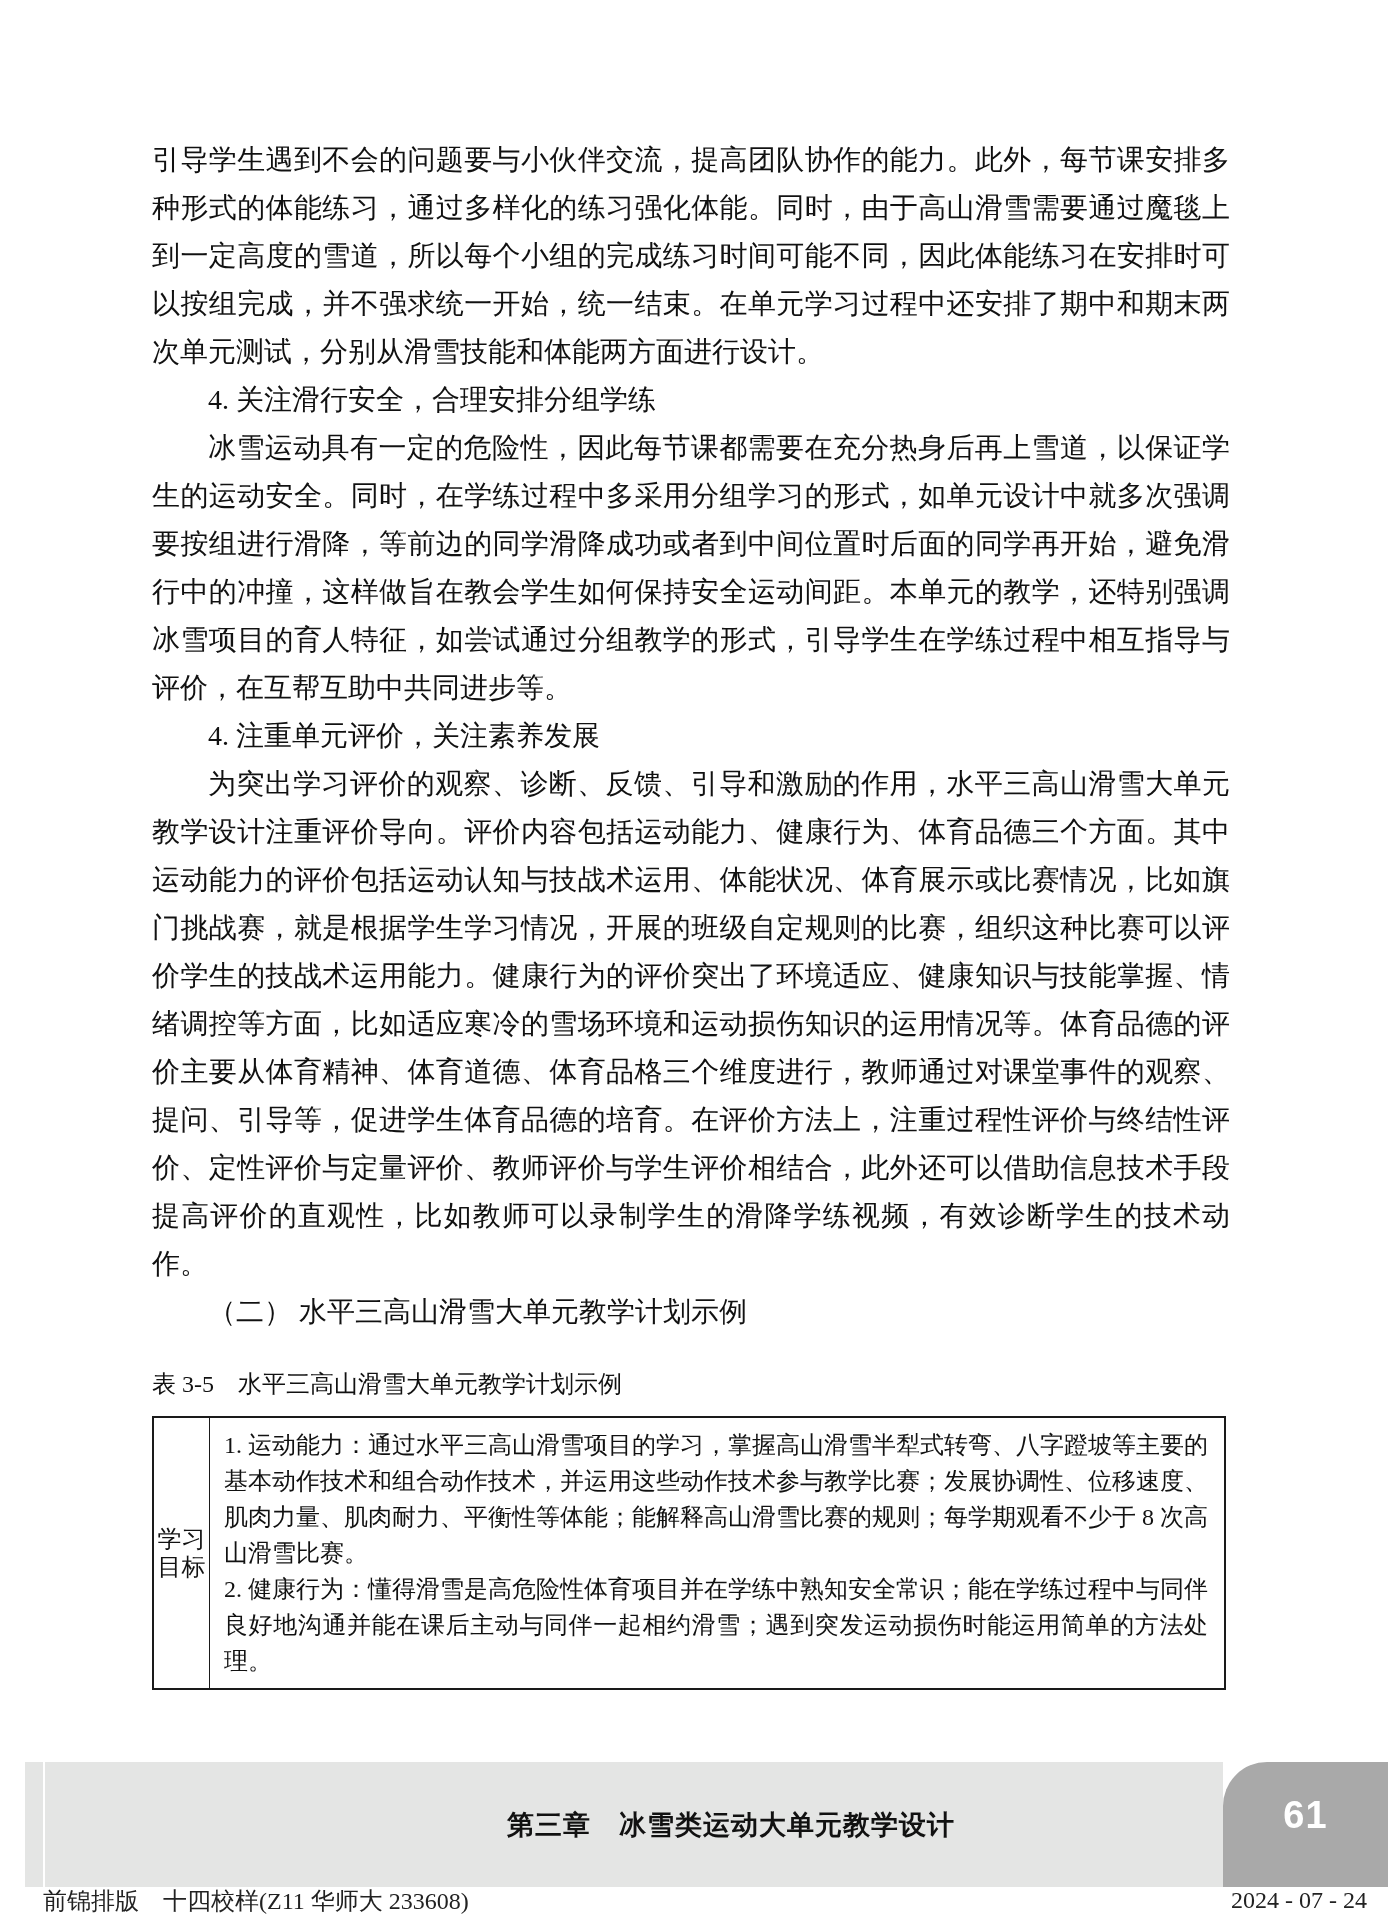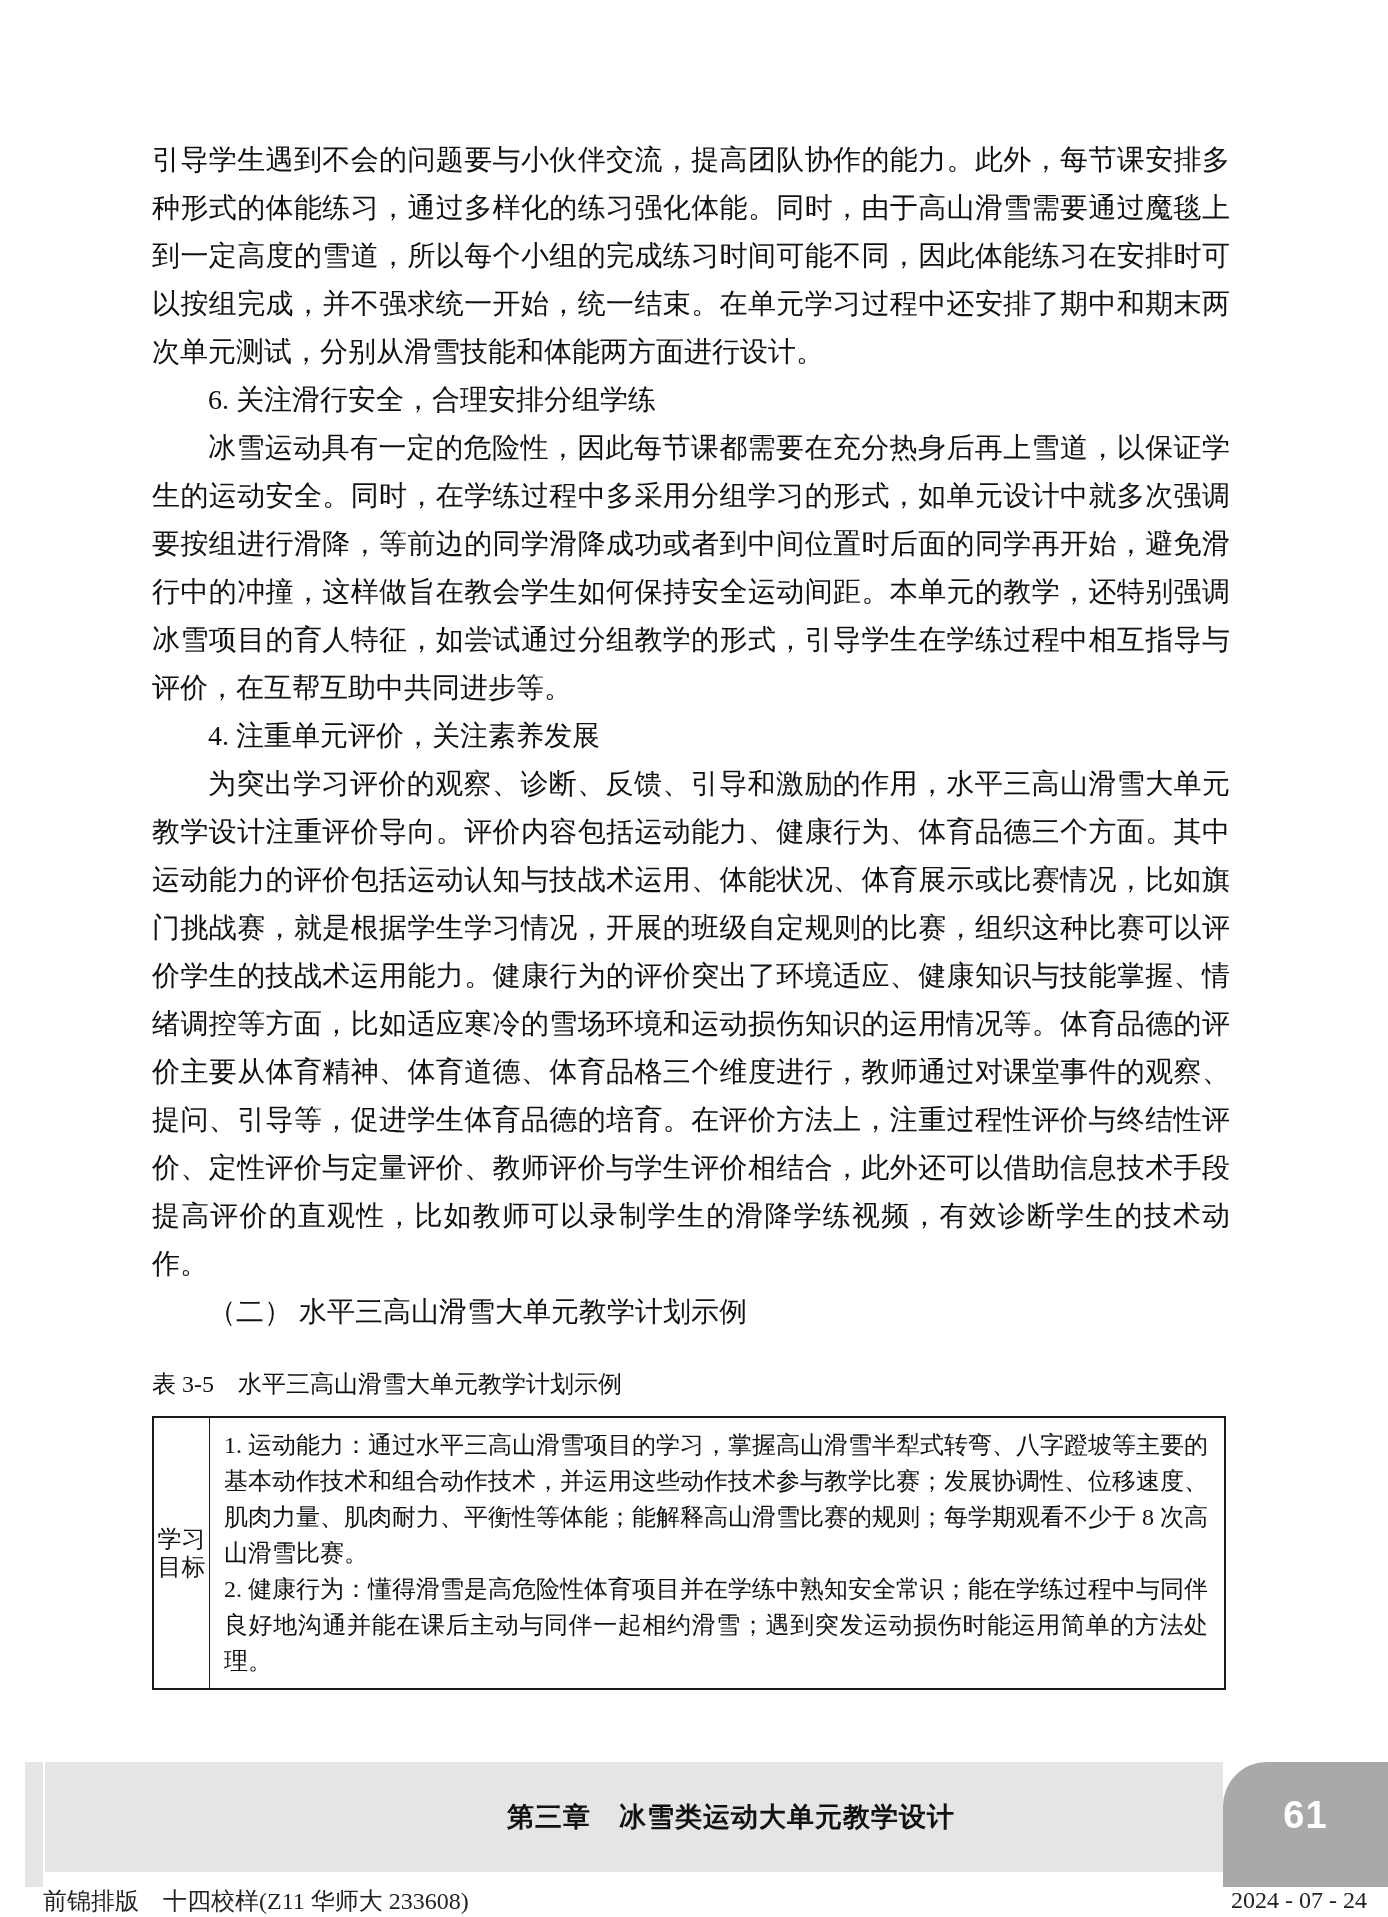--- a/index.html
+++ b/index.html
@@ -53,21 +53,21 @@
     text-align:justify;
   }
   .td-cell p{margin:0;}
   
   .footer-notch{
     position:absolute;left:25px;top:1762px;
     width:18px;height:125px;background:#e4e5e4;
   }
   .footer-band{
     position:absolute;left:45px;top:1762px;
-    width:1178px;height:110px;background:#e4e5e4;
+    width:1178px;height:125px;background:#e4e5e4;
     display:flex;align-items:center;justify-content:flex-end;
     box-sizing:border-box;
     padding-right:268px;
   }
   .chapter-title{
     font-family:"Liberation Sans","DejaVu Sans",sans-serif;
     font-weight:700;font-size:27px;color:#111111;
     letter-spacing:1px;
     white-space:nowrap;
   }
@@ -93,21 +93,21 @@
     white-space:nowrap;
   }
 </style>
 </head>
 <body>
 
 <div class="page">
 
   <main class="body-text">
     <p class="para">引导学生遇到不会的问题要与小伙伴交流，提高团队协作的能力。此外，每节课安排多种形式的体能练习，通过多样化的练习强化体能。同时，由于高山滑雪需要通过魔毯上到一定高度的雪道，所以每个小组的完成练习时间可能不同，因此体能练习在安排时可以按组完成，并不强求统一开始，统一结束。在单元学习过程中还安排了期中和期末两次单元测试，分别从滑雪技能和体能两方面进行设计。</p>
-    <p class="para heading-sub">6. 关注滑行安全，合理安排分组学练</p>
+    <p class="para heading-sub">4. 关注滑行安全，合理安排分组学练</p>
     <p class="para indent">冰雪运动具有一定的危险性，因此每节课都需要在充分热身后再上雪道，以保证学生的运动安全。同时，在学练过程中多采用分组学习的形式，如单元设计中就多次强调要按组进行滑降，等前边的同学滑降成功或者到中间位置时后面的同学再开始，避免滑行中的冲撞，这样做旨在教会学生如何保持安全运动间距。本单元的教学，还特别强调冰雪项目的育人特征，如尝试通过分组教学的形式，引导学生在学练过程中相互指导与评价，在互帮互助中共同进步等。</p>
     <p class="para heading-sub">4. 注重单元评价，关注素养发展</p>
     <p class="para indent">为突出学习评价的观察、诊断、反馈、引导和激励的作用，水平三高山滑雪大单元教学设计注重评价导向。评价内容包括运动能力、健康行为、体育品德三个方面。其中运动能力的评价包括运动认知与技战术运用、体能状况、体育展示或比赛情况，比如旗门挑战赛，就是根据学生学习情况，开展的班级自定规则的比赛，组织这种比赛可以评价学生的技战术运用能力。健康行为的评价突出了环境适应、健康知识与技能掌握、情绪调控等方面，比如适应寒冷的雪场环境和运动损伤知识的运用情况等。体育品德的评价主要从体育精神、体育道德、体育品格三个维度进行，教师通过对课堂事件的观察、提问、引导等，促进学生体育品德的培育。在评价方法上，注重过程性评价与终结性评价、定性评价与定量评价、教师评价与学生评价相结合，此外还可以借助信息技术手段提高评价的直观性，比如教师可以录制学生的滑降学练视频，有效诊断学生的技术动作。</p>
     <p class="para heading-bold">（二） 水平三高山滑雪大单元教学计划示例</p>
 
     <p class="table-caption">表 3-5　水平三高山滑雪大单元教学计划示例</p>
 
     <div class="goal-table">
       <div class="th-cell">学习目标</div>
       <div class="td-cell">

